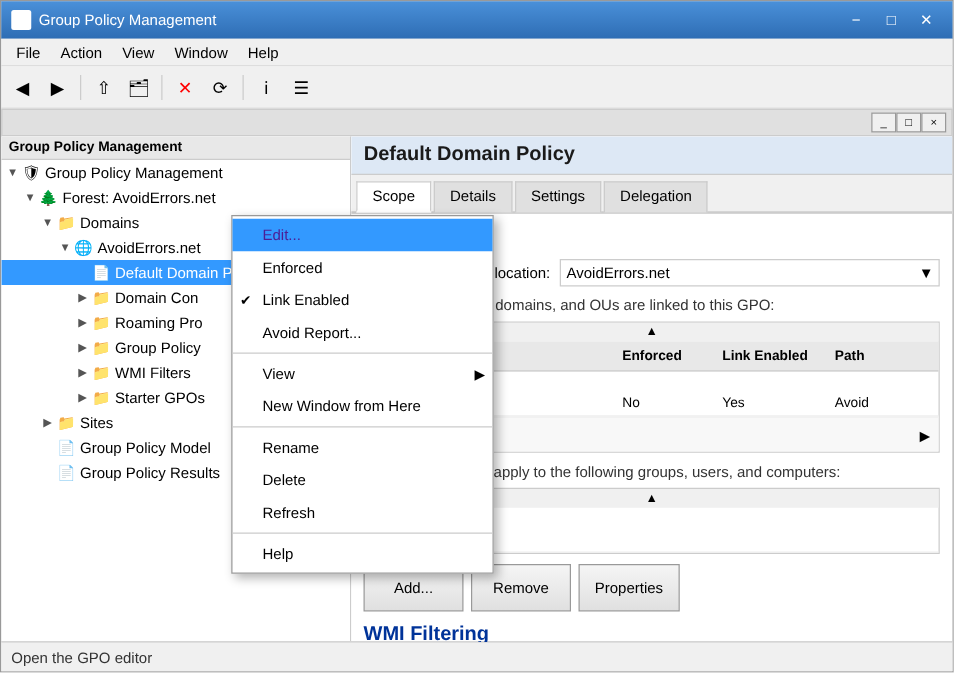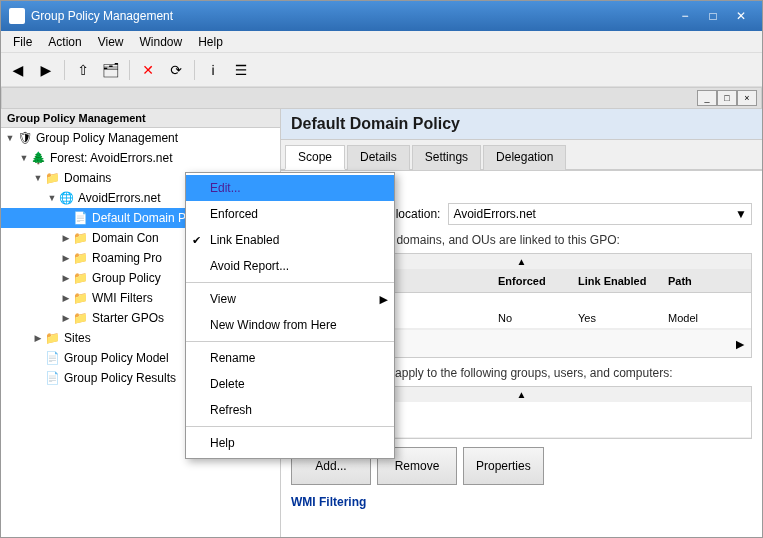--- a/index.html
+++ b/index.html
@@ -220,21 +220,21 @@
 
     
     .panel-content {
       flex: 1;
       overflow-y: auto;
       padding: 8px 10px;
     }
 
     .section-header {
       font-weight: bold;
-      font-size: 12px;
+      font-size: 16px;
       color: #003399;
       margin-bottom: 6px;
       margin-top: 4px;
     }
 
     .links-row {
       display: flex;
       align-items: center;
       margin-bottom: 8px;
       gap: 8px;
@@ -590,21 +590,21 @@
           <div class="table-header">
             <div class="table-header-cell col-location"></div>
             <div class="table-header-cell col-enforced">Enforced</div>
             <div class="table-header-cell col-enabled">Link Enabled</div>
             <div class="table-header-cell col-path">Path</div>
           </div>
           <div class="table-row-data">
             <div class="table-cell col-location"></div>
             <div class="table-cell col-enforced">No</div>
             <div class="table-cell col-enabled">Yes</div>
-            <div class="table-cell col-path">Model</div>
+            <div class="table-cell col-path">Avoid</div>
           </div>
           <div style="height:28px; background:#f8f8f8; border-top:1px solid #eee; display:flex; align-items:center; justify-content:flex-end; padding-right:4px;">
             <span style="cursor:pointer; font-size:14px;">►</span>
           </div>
         </div>
 
         <div class="security-section">
           <div class="gpo-info-text">This GPO can only apply to the following groups, users, and computers:</div>
           <div class="table-container">
             <div class="table-scroll-btn">▲</div>
@@ -621,20 +621,23 @@
         </div>
 
         <div class="wmi-section">
           <div class="section-header">WMI Filtering</div>
         </div>
 
       </div>
     </div>
   </div>
 
+  <div class="status-bar">
+    <span>Open the GPO editor</span>
+  </div>
 
   <div class="context-menu">
     <div class="ctx-item active-item">
       <span>Edit...</span>
     </div>
     <div class="ctx-item">
       <span>Enforced</span>
     </div>
     <div class="ctx-item">
       <span class="checkmark">✔</span>

